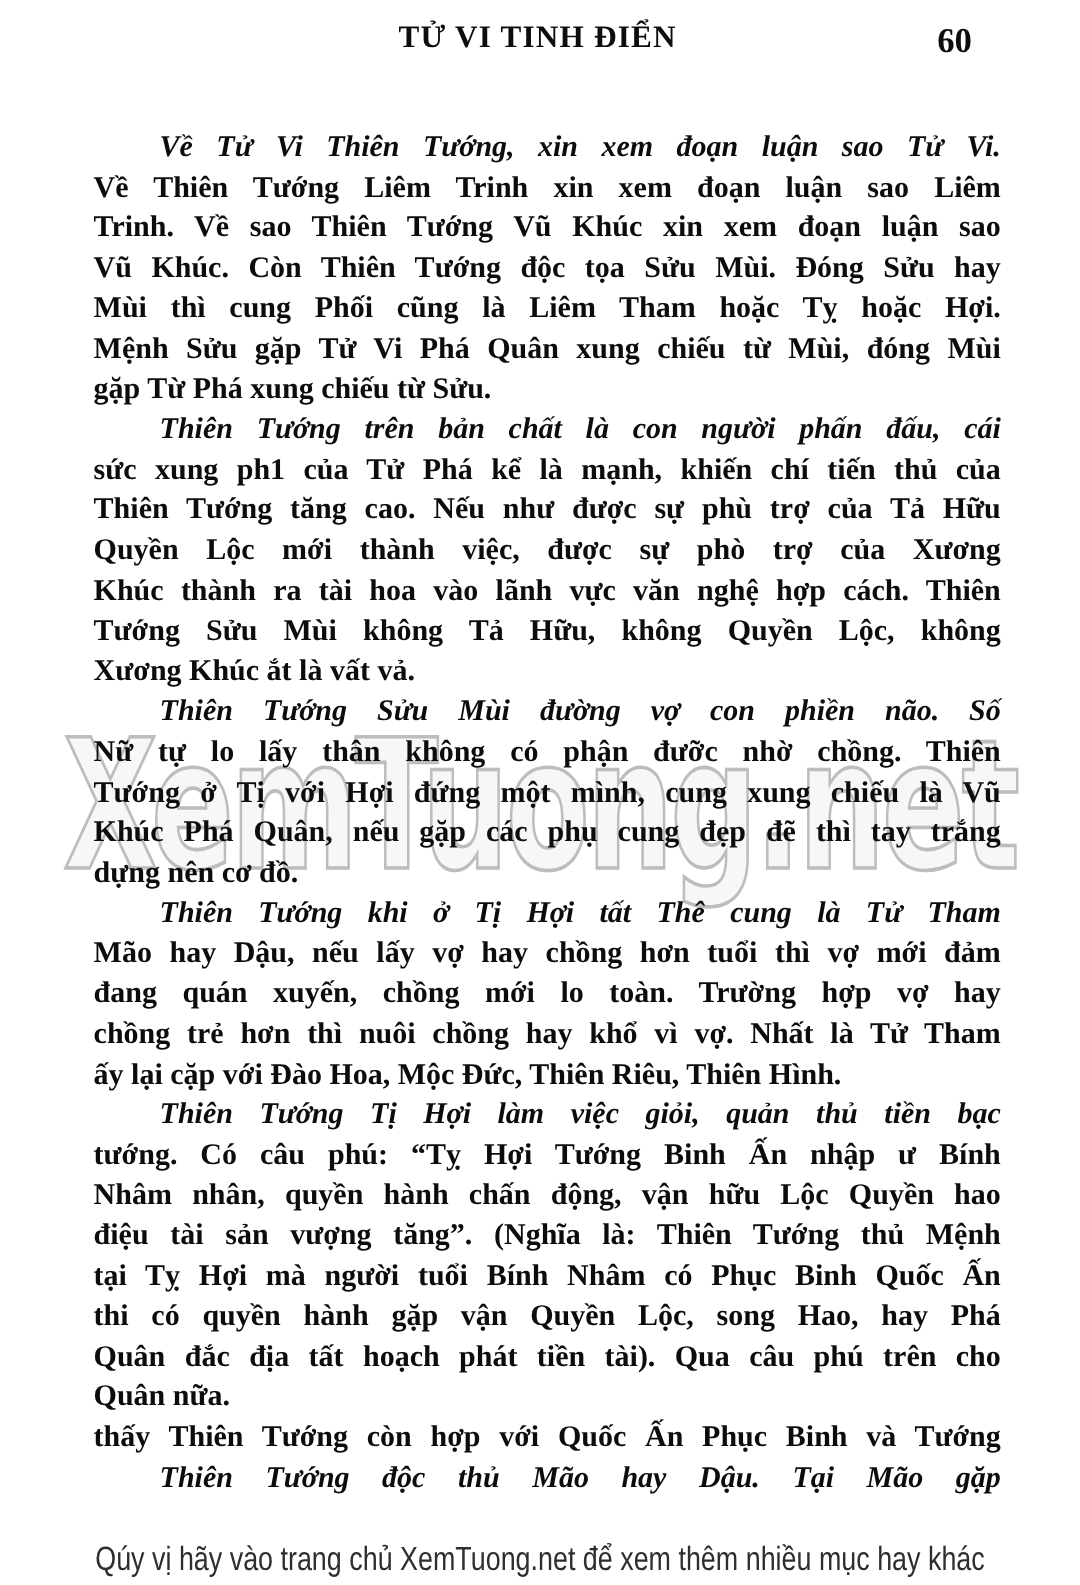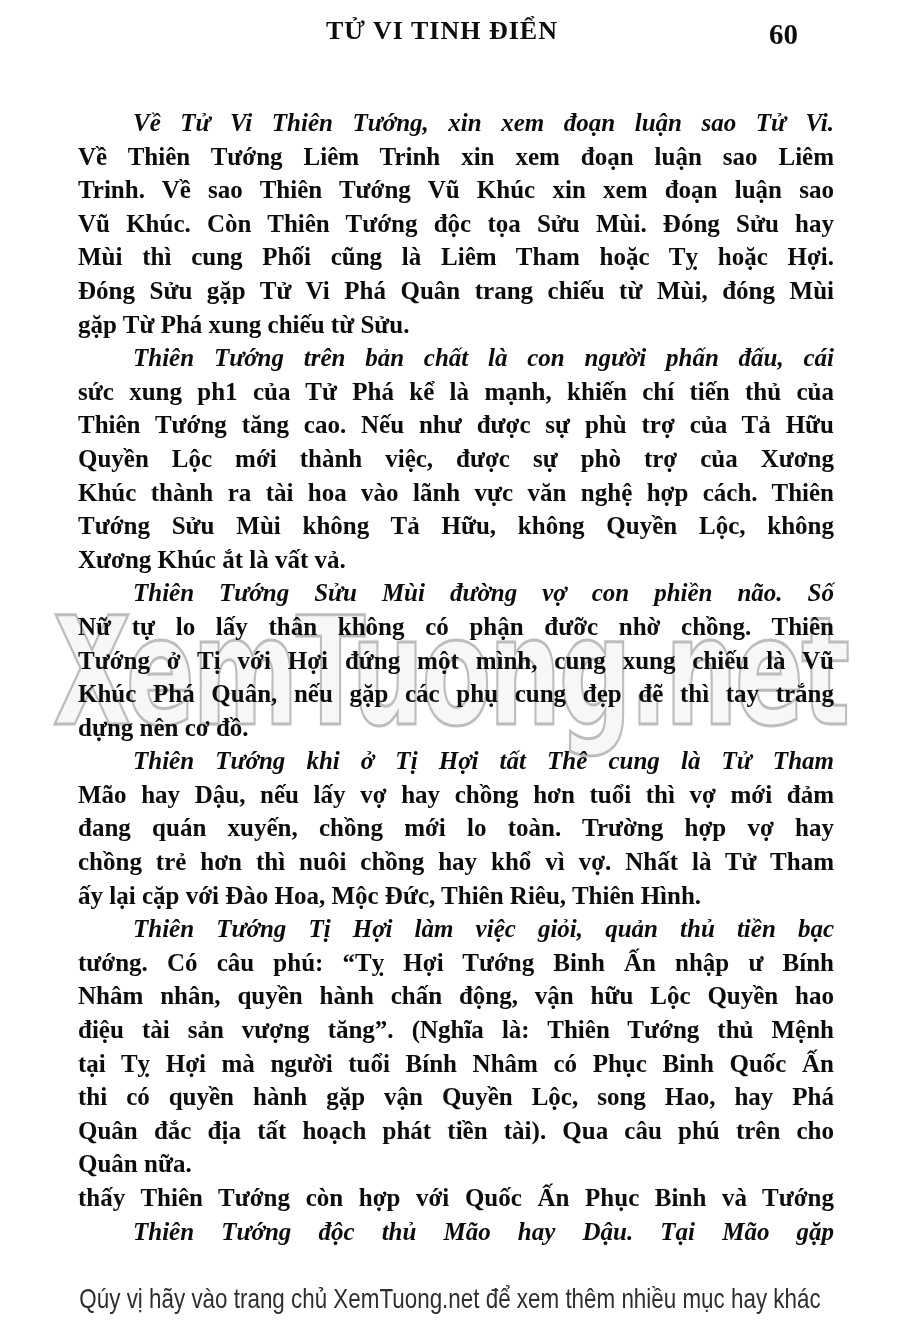--- a/index.html
+++ b/index.html
@@ -5,21 +5,21 @@
   html, body { margin: 0; padding: 0; }
   body {
     width: 900px; height: 1321px;
     background: #ffffff;
     position: relative;
     overflow: hidden;
     font-family: "Liberation Serif", "DejaVu Serif", serif;
   }
   .page-header {
     position: absolute;
-    top: 16px; left: 0; right: 16px;
+    top: 16px; left: 0; right: 4px;
     height: 40px;
     z-index: 2;
   }
   .page-title {
     position: absolute;
     left: 0; right: 0;
     text-align: center;
     font-weight: bold;
     font-size: 26px;
     letter-spacing: 1px;
@@ -88,21 +88,21 @@
 </div>
 
 <div class="watermark">XemTuong.net</div>
 
 <div class="body-text">
     <div class="line first">Về Tử Vi Thiên Tướng, xin xem đoạn luận sao Tử Vi.</div>
     <div class="line">Về Thiên Tướng Liêm Trinh xin xem đoạn luận sao Liêm</div>
     <div class="line">Trinh. Về sao Thiên Tướng Vũ Khúc xin xem đoạn luận sao</div>
     <div class="line">Vũ Khúc. Còn Thiên Tướng độc tọa Sửu Mùi. Đóng Sửu hay</div>
     <div class="line">Mùi thì cung Phối cũng là Liêm Tham hoặc Tỵ hoặc Hợi.</div>
-    <div class="line">Đóng Sửu gặp Tử Vi Phá Quân trang chiếu từ Mùi, đóng Mùi</div>
+    <div class="line">Mệnh Sửu gặp Tử Vi Phá Quân xung chiếu từ Mùi, đóng Mùi</div>
     <div class="line endline">gặp Từ Phá xung chiếu từ Sửu.</div>
     <div class="line first">Thiên Tướng trên bản chất là con người phấn đấu, cái</div>
     <div class="line">sức xung ph1 của Tử Phá kể là mạnh, khiến chí tiến thủ của</div>
     <div class="line">Thiên Tướng tăng cao. Nếu như được sự phù trợ của Tả Hữu</div>
     <div class="line">Quyền Lộc mới thành việc, được sự phò trợ của Xương</div>
     <div class="line">Khúc thành ra tài hoa vào lãnh vực văn nghệ hợp cách. Thiên</div>
     <div class="line">Tướng Sửu Mùi không Tả Hữu, không Quyền Lộc, không</div>
     <div class="line endline">Xương Khúc ắt là vất vả.</div>
     <div class="line first">Thiên Tướng Sửu Mùi đường vợ con phiền não. Số</div>
     <div class="line">Nữ tự lo lấy thân không có phận đưỡc nhờ chồng. Thiên</div>

